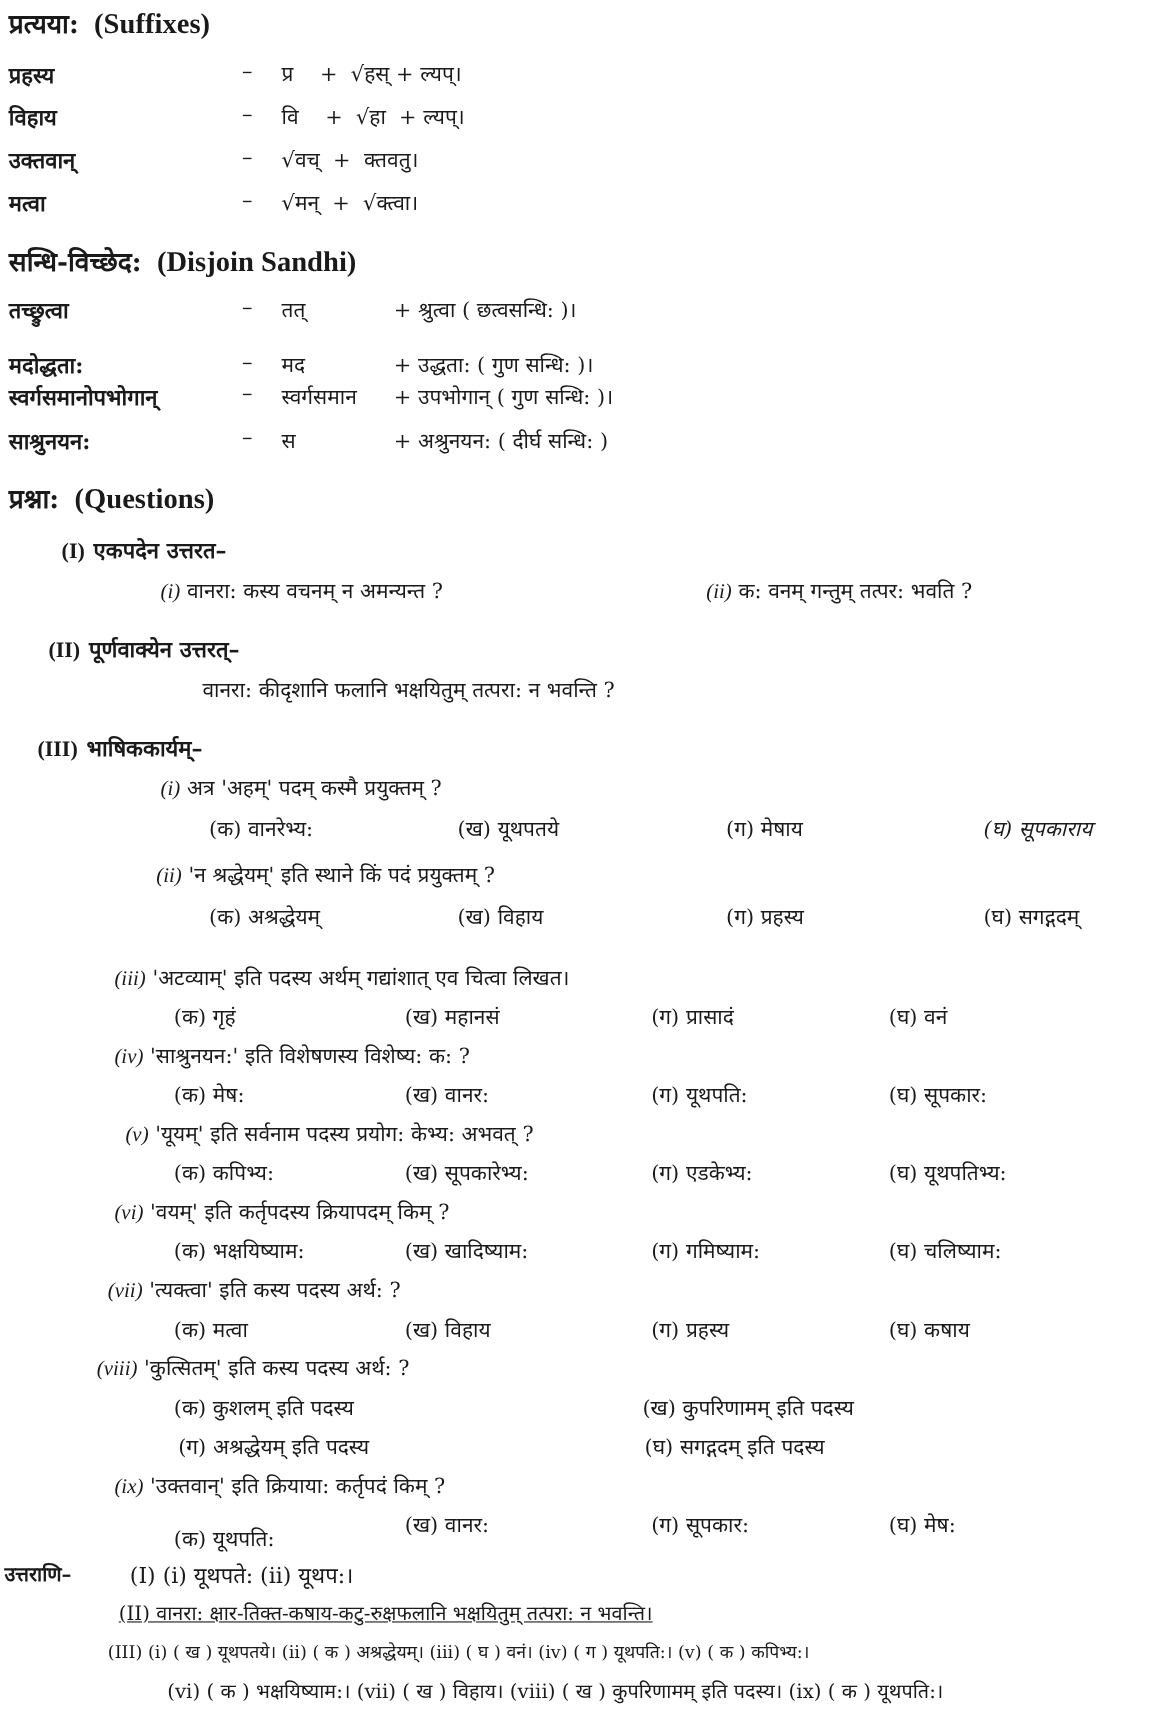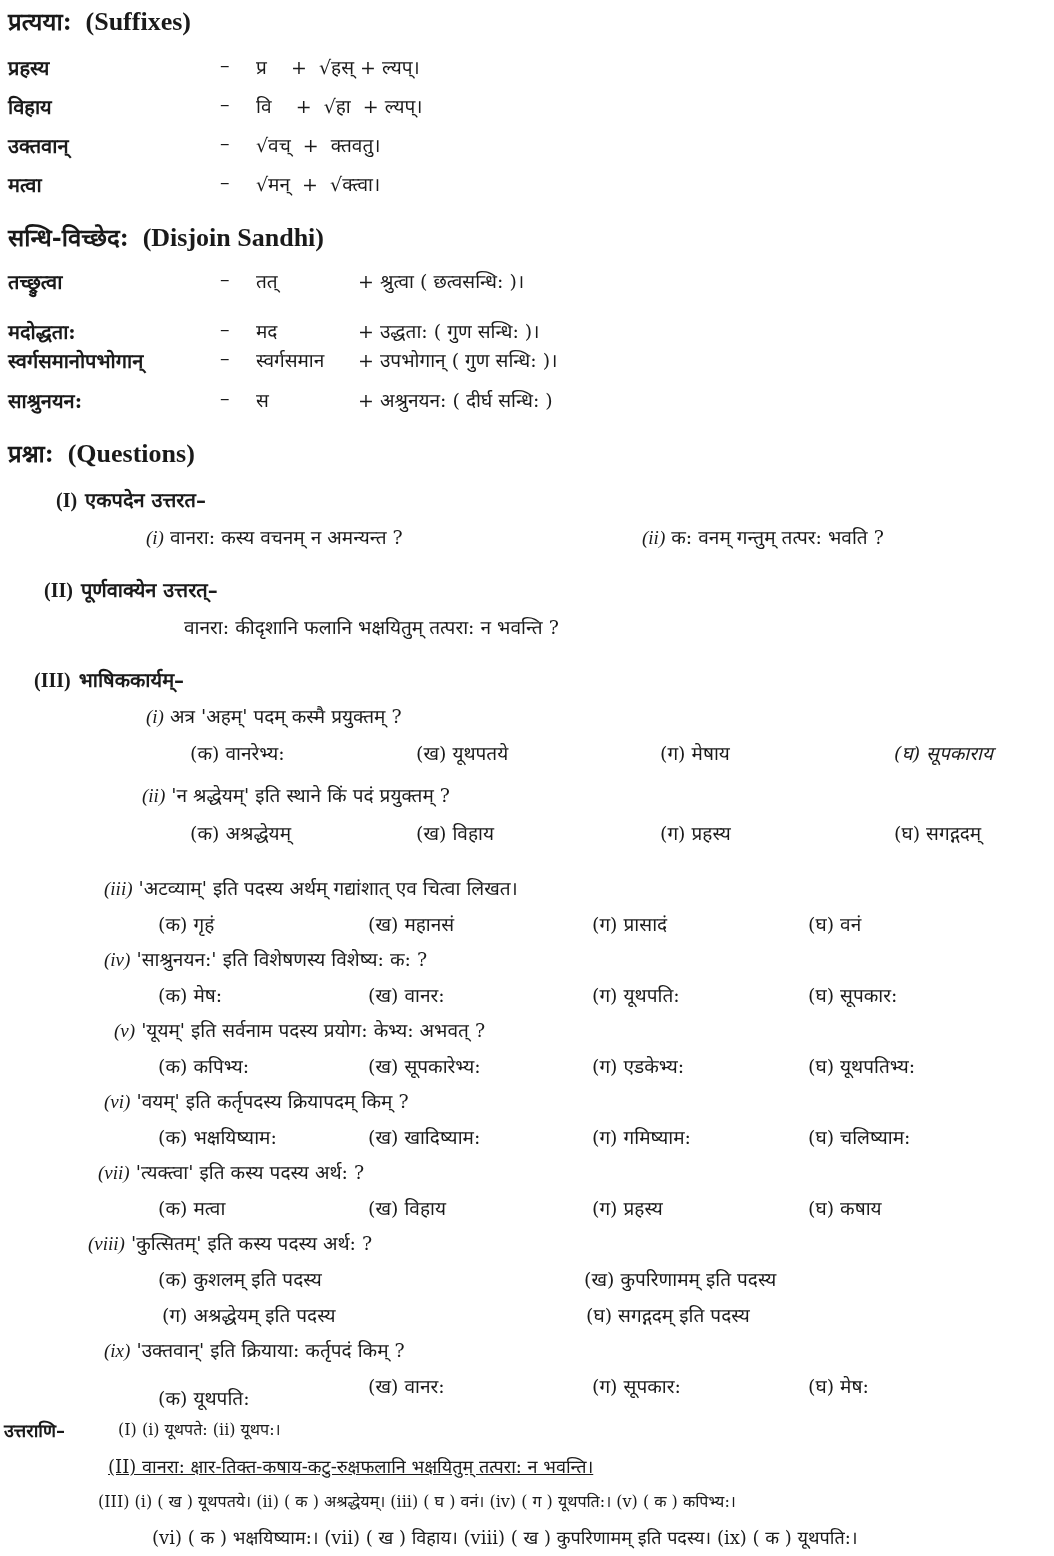--- a/index.html
+++ b/index.html
@@ -179,16 +179,16 @@
 <div class="abs txt" style="left:104px; top:1337px;">
   <span class="rn-i">(ix)</span>
   <span>'उक्तवान्' इति क्रियाया: कर्तृपदं किम् ?</span>
 </div>
 <div class="abs opt" style="left:158px; top:1373px;margin-top:12px;">(क) यूथपति:</div>
 <div class="abs opt" style="left:368px; top:1373px;">(ख) वानर:</div>
 <div class="abs opt" style="left:592px; top:1373px;">(ग) सूपकार:</div>
 <div class="abs opt" style="left:808px; top:1373px;">(घ) मेष:</div>
 
 <div class="abs" style="left:4px; top:1418px; font-size:18px; font-weight:bold;">उत्तराणि–</div>
-<div class="abs txt" style="left:118px; top:1418px; font-size:16px;">(I) (i) यूथपते:  (ii) यूथप:।</div>
+<div class="abs txt" style="left:118px; top:1418px; font-size:20px;">(I) (i) यूथपते:  (ii) यूथप:।</div>
 <div class="abs txt" style="left:108px; top:1454px; font-size:18px;text-decoration:underline;">(II) वानरा: क्षार-तिक्त-कषाय-कटु-रुक्षफलानि भक्षयितुम् तत्परा: न भवन्ति।</div>
 <div class="abs txt" style="left:98px; top:1490px; font-size:16px;">(III) (i) ( ख ) यूथपतये।  (ii) ( क ) अश्रद्धेयम्।  (iii) ( घ ) वनं।  (iv) ( ग ) यूथपति:।  (v) ( क ) कपिभ्य:।</div>
 <div class="abs txt" style="left:152px; top:1525px; font-size:18px;">(vi) ( क ) भक्षयिष्याम:।  (vii) ( ख ) विहाय।  (viii) ( ख ) कुपरिणामम् इति पदस्य।  (ix) ( क ) यूथपति:।</div>
 
 </body></html>

